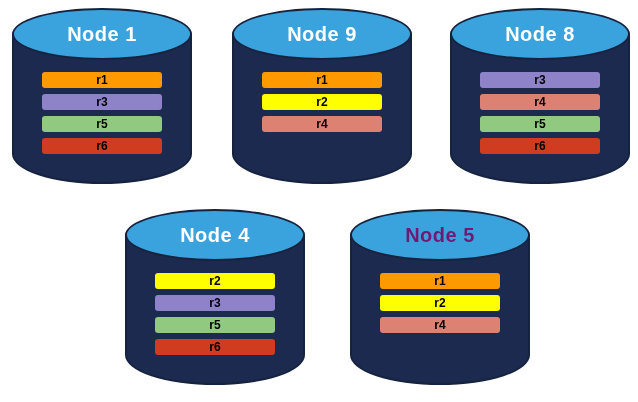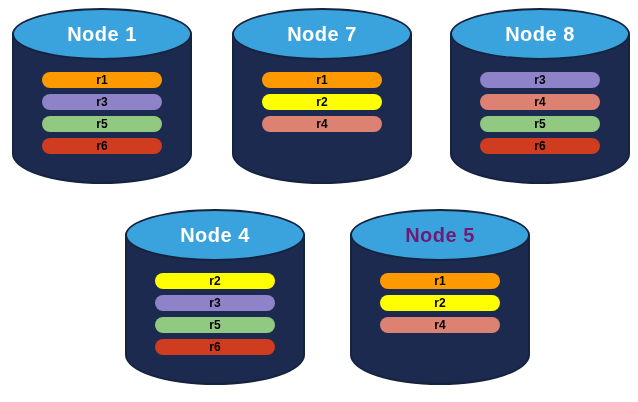--- a/index.html
+++ b/index.html
@@ -71,21 +71,21 @@
   .replicas {
     position: absolute;
     left: 30px;
     width: 120px;
     z-index: 5;
   }
 
   .replica {
     height: 16px;
     margin-bottom: 6px;
-    border-radius: 8px;
+    border-radius: 3px;
     display: flex;
     align-items: center;
     justify-content: center;
     font-size: 12px;
     font-weight: bold;
     color: #000000;
     box-sizing: border-box;
   }
   .replica:last-child { margin-bottom: 0; }
 
@@ -107,21 +107,21 @@
       <div class="replicas">
         <div class="replica" style="background: rgb(255, 153, 0); color: rgb(0, 0, 0);">r1</div>
         <div class="replica" style="background: rgb(142, 130, 200); color: rgb(0, 0, 0);">r3</div>
         <div class="replica" style="background: rgb(146, 201, 128); color: rgb(0, 0, 0);">r5</div>
         <div class="replica" style="background: rgb(207, 60, 32); color: rgb(0, 0, 0);">r6</div>
       </div>
     </div>
     <div class="node row-top" style="left: 232px; top: 8px;">
       <div class="cyl-body" style="background: rgb(27, 42, 78); border-color: rgb(22, 35, 63);"></div>
       <div class="cyl-top" style="background: rgb(58, 163, 221); border-color: rgb(22, 35, 63);"></div>
-      <div class="node-title" style="color: rgb(255, 255, 255);">Node  7</div>
+      <div class="node-title" style="color: rgb(255, 255, 255);">Node  9</div>
       <div class="replicas">
         <div class="replica" style="background: rgb(255, 153, 0); color: rgb(0, 0, 0);">r1</div>
         <div class="replica" style="background: rgb(255, 255, 0); color: rgb(0, 0, 0);">r2</div>
         <div class="replica" style="background: rgb(221, 130, 114); color: rgb(0, 0, 0);">r4</div>
       </div>
     </div>
     <div class="node row-top" style="left: 450px; top: 8px;">
       <div class="cyl-body" style="background: rgb(27, 42, 78); border-color: rgb(22, 35, 63);"></div>
       <div class="cyl-top" style="background: rgb(58, 163, 221); border-color: rgb(22, 35, 63);"></div>
       <div class="node-title" style="color: rgb(255, 255, 255);">Node  8</div>

